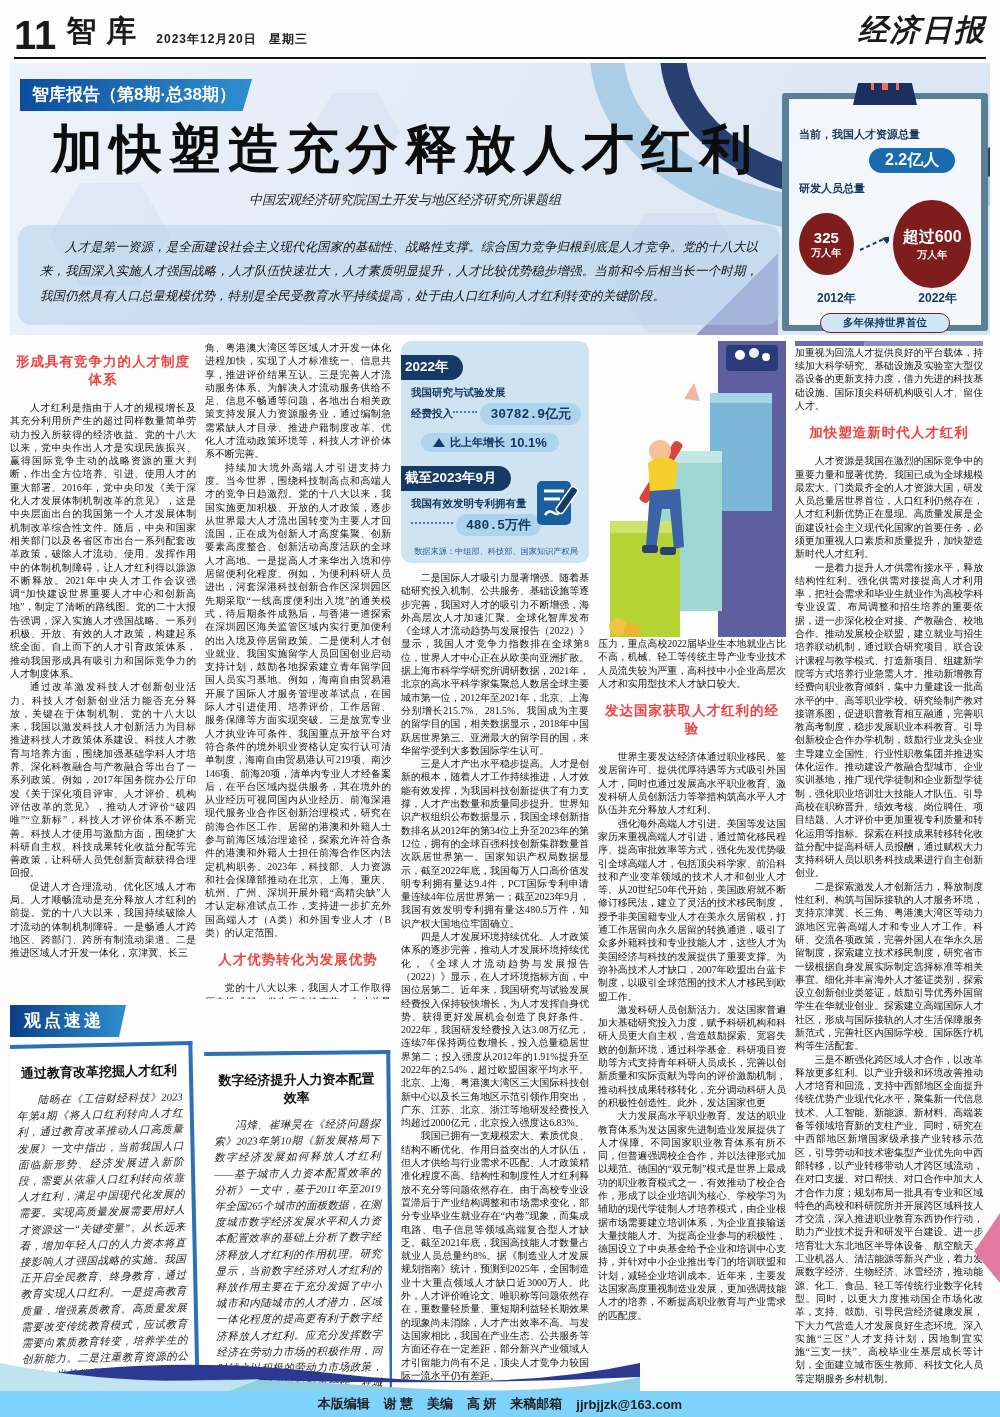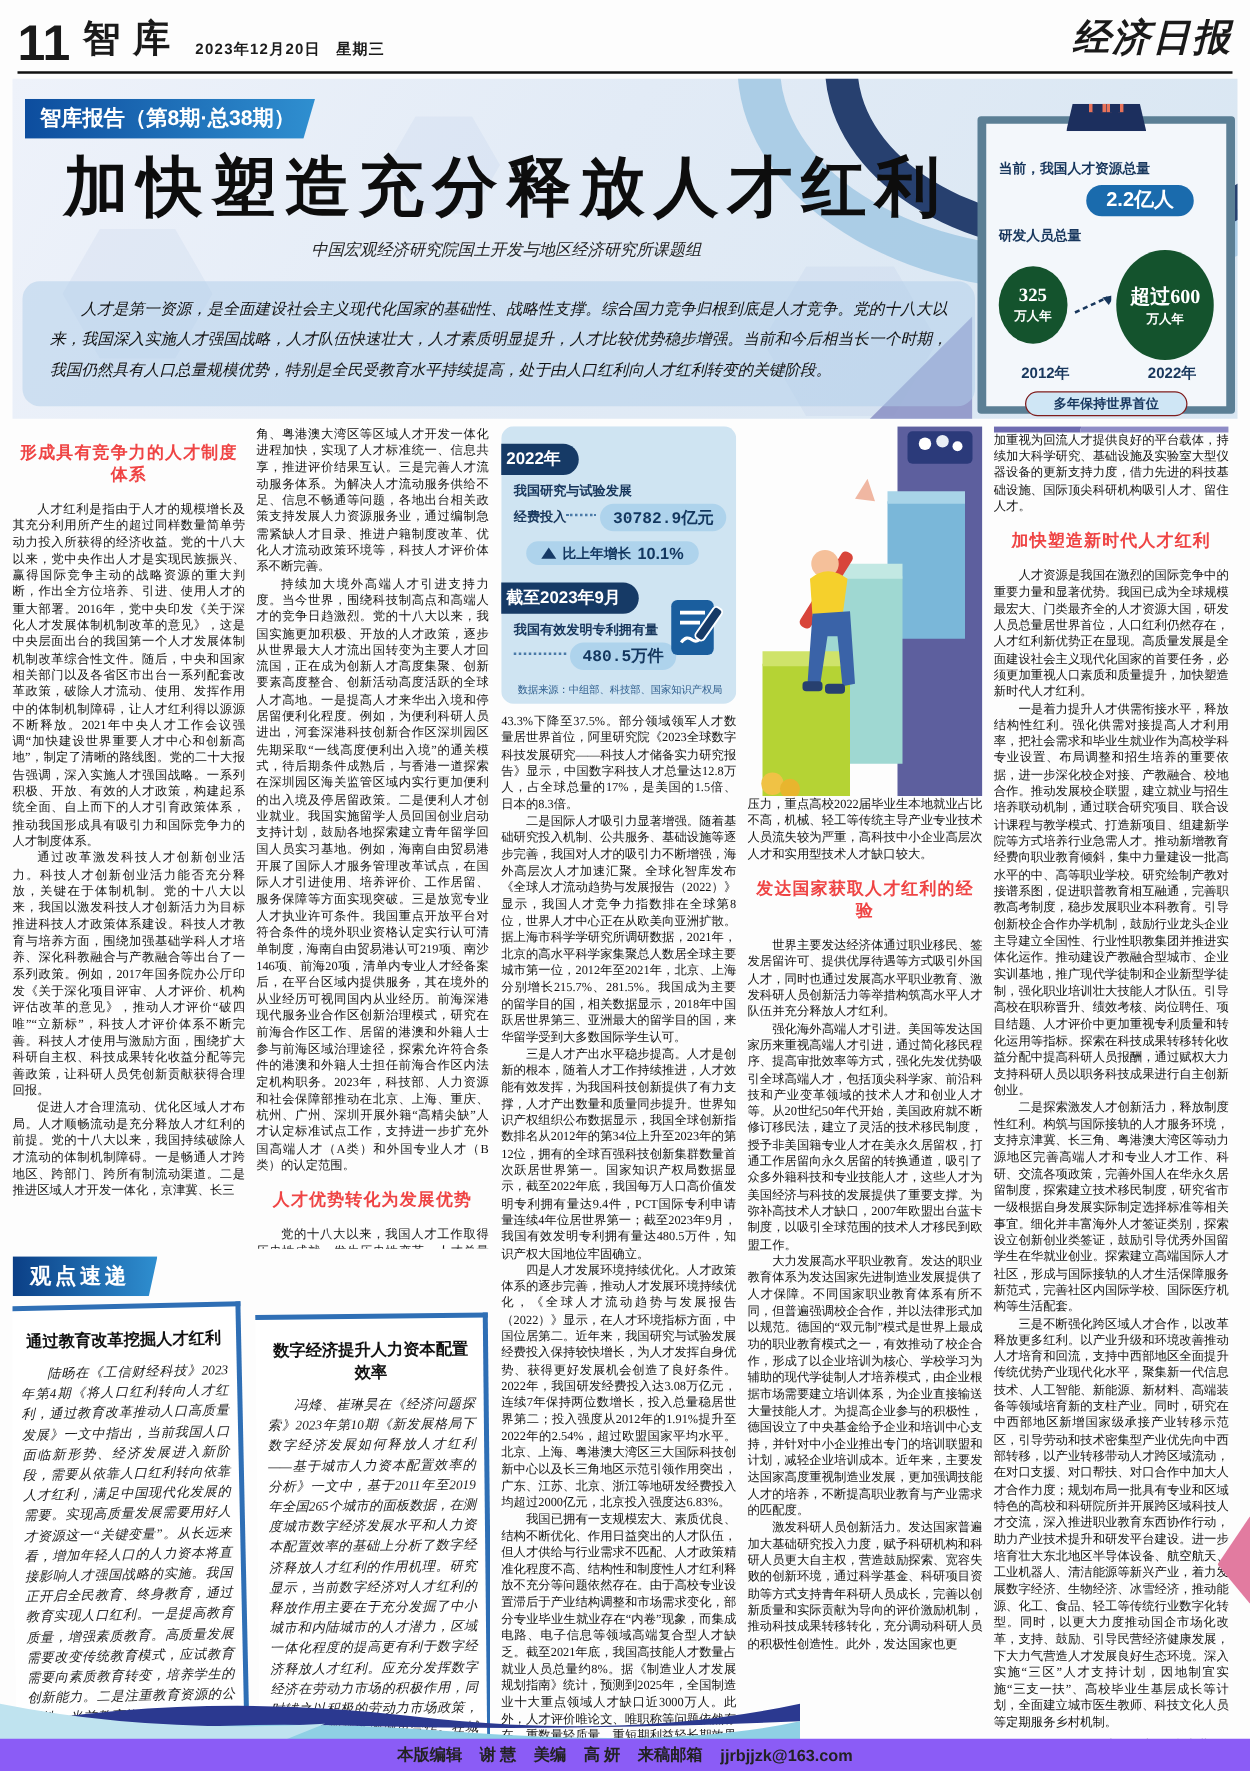--- a/index.html
+++ b/index.html
@@ -29,21 +29,21 @@
 
   
   .statwrap { position:absolute; right:2px; top:30px; width:206px; height:238px; background:#5b7f95; padding:6px 7px; border-radius:3px; }
   .statcard { position:relative; background:#f3f7fb; width:100%; height:100%; padding:28px 10px 6px 10px; }
   .clip { position:absolute; top:-16px; left:50%; transform:translateX(-50%); width:64px; height:22px; background:#1c2f5e; clip-path:polygon(8% 0,92% 0,100% 100%,0 100%); }
   .clip:before { content:""; position:absolute; left:18px; top:-12px; width:8px; height:16px; border:3px solid #e8735a; border-bottom:none; border-radius:6px 6px 0 0; }
   .clip:after { content:""; position:absolute; right:18px; top:-12px; width:8px; height:16px; border:3px solid #e8735a; border-bottom:none; border-radius:6px 6px 0 0; }
   .stat-title { font-family:"Liberation Sans","DejaVu Sans",sans-serif; font-size:11px; font-weight:800; color:#17365c; }
   .stat-pill { display:inline-block; background:#1a6bad; color:#fff; font-family:"Liberation Sans","DejaVu Sans",sans-serif; font-weight:800; font-size:16px; border-radius:14px; padding:2px 16px; margin:6px 0 8px 70px; }
   .rd-row { display:flex; align-items:center; gap:4px; margin-top:4px; }
-  .circle { background:#14532d; color:#fff; border-radius:50%; display:flex; flex-direction:column; align-items:center; justify-content:center; font-family:Liberation Serif, serif; font-weight:800;text-align:center; }
+  .circle { background:#7f1d1d; color:#fff; border-radius:50%; display:flex; flex-direction:column; align-items:center; justify-content:center; font-family:Liberation Sans, sans-serif; font-weight:800;text-align:center; }
   .c-small { width:62px; height:62px; font-size:15px; }
   .c-big { width:88px; height:88px; font-size:16px; }
   .c-unit { font-size:10px; font-weight:700; }
   .years { display:flex; justify-content:space-between; padding:2px 14px 0 18px; font-family:"Liberation Sans","DejaVu Sans",sans-serif; font-weight:800; font-size:12px; color:#17365c; }
   .note-pill { margin:6px auto 0 auto; width:130px; text-align:center; background:#cfe6f5; border:1px solid #7f1d1d; color:#17365c; border-radius:12px; font-family:"Liberation Sans","DejaVu Sans",sans-serif; font-size:10.5px; font-weight:800; padding:2px 0; }
 
   
   .cols { display:flex; gap:9px; padding:0 10px; margin-top:6px; height:1062px; overflow:hidden; position:relative; }
   .colgroup { width:382px; flex:none; display:flex; flex-direction:column; }
   .tworow { display:flex; gap:9px; height:658px; overflow:hidden; }
@@ -77,21 +77,21 @@
   .op-title { font-size:13px; font-weight:800; text-align:center; margin-bottom:10px; color:#111; }
   .op-body { font-size:10.6px; font-style:italic; line-height:16.2px; text-align:justify; text-indent:2em; color:#1c1c1c; }
 
   
   .illu4 { position:relative; height:296px; overflow:hidden; }
   .illu5 { position:relative; height:156px; overflow:hidden; }
   .wavebottom { position:absolute; left:0; bottom:0; width:640px; height:70px; z-index:2; pointer-events:none; }
   .corner-pink { position:absolute; right:0; bottom:120px; width:26px; height:70px; background:#e27ba0; clip-path:polygon(100% 0,100% 100%,0 55%); z-index:2; }
 
   
-  .pfooter { position:absolute; left:0; bottom:0; width:1000px; height:26px; background:#8b5cf6; display:flex; align-items:center; justify-content:center; gap:14px; font-size:13px; font-weight:700; color:#222; z-index:4; }
+  .pfooter { position:absolute; left:0; bottom:0; width:1000px; height:26px; background:#7dd3fc; display:flex; align-items:center; justify-content:center; gap:14px; font-size:13px; font-weight:700; color:#222; z-index:4; }
   .pfooter .em { font-family:"Liberation Sans","DejaVu Sans",sans-serif; font-weight:700; }
 </style>
 </head>
 <body>
 
 <div class="hdr">
   <div class="hdr-left">
     <span class="pageno">11</span>
     <span class="section">智库</span>
     <span class="dateline">
@@ -205,21 +205,20 @@
         <svg width="46" height="52" viewBox="0 0 46 52">
           <rect x="2" y="4" width="34" height="44" rx="5" fill="#1a5e9e"></rect>
           <line x1="9" y1="14" x2="29" y2="14" stroke="#fff" stroke-width="3"></line>
           <line x1="9" y1="22" x2="25" y2="22" stroke="#fff" stroke-width="3"></line>
           <path d="M10 38 q4 -6 9 -2 q4 3 9 -4" stroke="#fff" stroke-width="2.5" fill="none"></path>
           <rect x="28" y="8" width="8" height="30" rx="3" transform="rotate(35 32 23)" fill="#163a66" stroke="#fff" stroke-width="1.5"></rect>
         </svg>
       </div>
       <div class="info-src">数据来源：中组部、科技部、国家知识产权局</div>
     </div>
-    <p class="body-p noind">43.3%下降至37.5%。部分领域领军人才数量居世界首位，阿里研究院《2023全球数字科技发展研究——科技人才储备实力研究报告》显示，中国数字科技人才总量达12.8万人，占全球总量的17%，是美国的1.5倍、日本的8.3倍。</p>
     <p class="body-p">二是国际人才吸引力显著增强。随着基础研究投入机制、公共服务、基础设施等逐步完善，我国对人才的吸引力不断增强，海外高层次人才加速汇聚。全球化智库发布《全球人才流动趋势与发展报告（2022）》显示，我国人才竞争力指数排在全球第8位，世界人才中心正在从欧美向亚洲扩散。据上海市科学学研究所调研数据，2021年，北京的高水平科学家集聚总人数居全球主要城市第一位，2012年至2021年，北京、上海分别增长215.7%、281.5%。我国成为主要的留学目的国，相关数据显示，2018年中国跃居世界第三、亚洲最大的留学目的国，来华留学受到大多数国际学生认可。</p>
     <p class="body-p">三是人才产出水平稳步提高。人才是创新的根本，随着人才工作持续推进，人才效能有效发挥，为我国科技创新提供了有力支撑，人才产出数量和质量同步提升。世界知识产权组织公布数据显示，我国全球创新指数排名从2012年的第34位上升至2023年的第12位，拥有的全球百强科技创新集群数量首次跃居世界第一。国家知识产权局数据显示，截至2022年底，我国每万人口高价值发明专利拥有量达9.4件，PCT国际专利申请量连续4年位居世界第一；截至2023年9月，我国有效发明专利拥有量达480.5万件，知识产权大国地位牢固确立。</p>
     <p class="body-p">四是人才发展环境持续优化。人才政策体系的逐步完善，推动人才发展环境持续优化，《全球人才流动趋势与发展报告（2022）》显示，在人才环境指标方面，中国位居第二。近年来，我国研究与试验发展经费投入保持较快增长，为人才发挥自身优势、获得更好发展机会创造了良好条件。2022年，我国研发经费投入达3.08万亿元，连续7年保持两位数增长，投入总量稳居世界第二；投入强度从2012年的1.91%提升至2022年的2.54%，超过欧盟国家平均水平。北京、上海、粤港澳大湾区三大国际科技创新中心以及长三角地区示范引领作用突出，广东、江苏、北京、浙江等地研发经费投入均超过2000亿元，北京投入强度达6.83%。</p>
     <p class="body-p">我国已拥有一支规模宏大、素质优良、结构不断优化、作用日益突出的人才队伍，但人才供给与行业需求不匹配、人才政策精准化程度不高、结构性和制度性人才红利释放不充分等问题依然存在。由于高校专业设置滞后于产业结构调整和市场需求变化，部分专业毕业生就业存在“内卷”现象，而集成电路、电子信息等领域高端复合型人才缺乏。截至2021年底，我国高技能人才数量占就业人员总量约8%。据《制造业人才发展规划指南》统计，预测到2025年，全国制造业十大重点领域人才缺口近3000万人。此外，人才评价唯论文、唯职称等问题依然存在，重数量轻质量、重短期利益轻长期效果的现象尚未消除，人才产出效率不高。与发达国家相比，我国在产业生态、公共服务等方面还存在一定差距，部分新兴产业领域人才引留能力尚有不足，顶尖人才竞争力较国际一流水平仍有差距。</p>
 
   </div>
 
   <div class="col">
     <div class="illu4">
       <svg width="188" height="296" viewBox="0 0 188 296">
@@ -242,22 +241,22 @@
         <path d="M50 122 q14 -12 30 0 l-4 30 q-12 6 -24 0 z" fill="#f5d02c"></path>
         <path d="M52 150 l-4 56 10 2 6 -40 8 0 4 40 10 -2 -4 -58 z" fill="#3a63a8"></path>
         <rect x="44" y="204" width="16" height="8" rx="3" fill="#27406f"></rect>
         <rect x="62" y="206" width="16" height="8" rx="3" fill="#27406f"></rect>
       </svg>
     </div>
     <p class="body-p noind">压力，重点高校2022届毕业生本地就业占比不高，机械、轻工等传统主导产业专业技术人员流失较为严重，高科技中小企业高层次人才和实用型技术人才缺口较大。</p>
     <h3 class="redhead">发达国家获取人才红利的经验</h3>
     <p class="body-p">世界主要发达经济体通过职业移民、签发居留许可、提供优厚待遇等方式吸引外国人才，同时也通过发展高水平职业教育、激发科研人员创新活力等举措构筑高水平人才队伍并充分释放人才红利。</p>
     <p class="body-p">强化海外高端人才引进。美国等发达国家历来重视高端人才引进，通过简化移民程序、提高审批效率等方式，强化先发优势吸引全球高端人才，包括顶尖科学家、前沿科技和产业变革领域的技术人才和创业人才等。从20世纪50年代开始，美国政府就不断修订移民法，建立了灵活的技术移民制度，授予非美国籍专业人才在美永久居留权，打通工作居留向永久居留的转换通道，吸引了众多外籍科技和专业技能人才，这些人才为美国经济与科技的发展提供了重要支撑。为弥补高技术人才缺口，2007年欧盟出台蓝卡制度，以吸引全球范围的技术人才移民到欧盟工作。</p>
+    <p class="body-p">激发科研人员创新活力。发达国家普遍加大基础研究投入力度，赋予科研机构和科研人员更大自主权，营造鼓励探索、宽容失败的创新环境，通过科学基金、科研项目资助等方式支持青年科研人员成长，完善以创新质量和实际贡献为导向的评价激励机制，推动科技成果转移转化，充分调动科研人员的积极性创造性。此外，发达国家也更</p>
     <p class="body-p">大力发展高水平职业教育。发达的职业教育体系为发达国家先进制造业发展提供了人才保障。不同国家职业教育体系有所不同，但普遍强调校企合作，并以法律形式加以规范。德国的“双元制”模式是世界上最成功的职业教育模式之一，有效推动了校企合作，形成了以企业培训为核心、学校学习为辅助的现代学徒制人才培养模式，由企业根据市场需要建立培训体系，为企业直接输送大量技能人才。为提高企业参与的积极性，德国设立了中央基金给予企业和培训中心支持，并针对中小企业推出专门的培训联盟和计划，减轻企业培训成本。近年来，主要发达国家高度重视制造业发展，更加强调技能人才的培养，不断提高职业教育与产业需求的匹配度。</p>
-    <p class="body-p">激发科研人员创新活力。发达国家普遍加大基础研究投入力度，赋予科研机构和科研人员更大自主权，营造鼓励探索、宽容失败的创新环境，通过科学基金、科研项目资助等方式支持青年科研人员成长，完善以创新质量和实际贡献为导向的评价激励机制，推动科技成果转移转化，充分调动科研人员的积极性创造性。此外，发达国家也更</p>
   </div>
 
   <div class="col">
     <div class="illu5">
       <svg width="188" height="156" viewBox="0 0 188 156">
         <polygon points="0,0 70,0 40,156 0,156" fill="#6f6bb0"></polygon>
         <polygon points="70,0 188,0 188,40 60,52" fill="#8f8cc6"></polygon>
         <rect x="70" y="96" width="112" height="10" rx="3" fill="#3b7fae"></rect>
         <rect x="80" y="106" width="8" height="44" fill="#2e6d99"></rect>
         <rect x="164" y="106" width="8" height="44" fill="#2e6d99"></rect>

